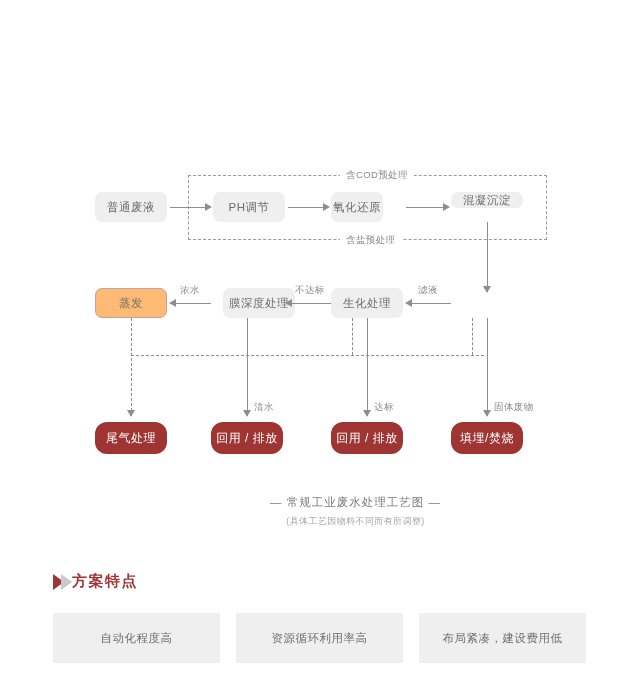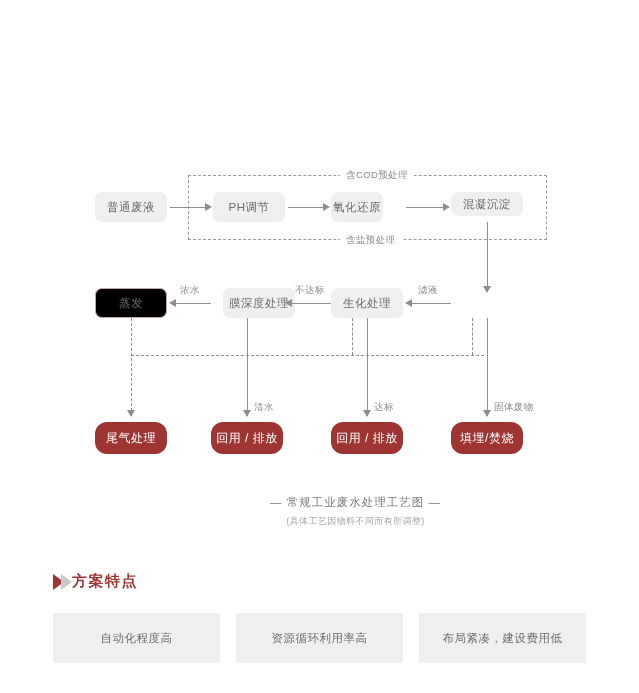--- a/index.html
+++ b/index.html
@@ -27,21 +27,21 @@
   }
 
   
   .flow{position:absolute;left:0;top:150px;width:639px;height:340px;}
   .node{
     position:absolute;background:#efefef;border-radius:7px;
     display:flex;align-items:center;justify-content:center;
     font-size:11.5px;color:#6e6e6e;letter-spacing:.5px;white-space:nowrap;
     box-sizing:border-box;
   }
-  .node.evap{background:#000000;border:1px solid #c4a3a3;}
+  .node.evap{background:#fdba74;border:1px solid #c4a3a3;}
   .node.red{
     background:#9e3533;color:#ffffff;border-radius:12px;font-size:12px;
   }
 
   .dashbox{
     position:absolute;border:1px dashed #9a9a9a;box-sizing:border-box;
   }
   .dashbox-label{
     position:absolute;background:#ffffff;padding:0 6px;
     font-size:9.5px;color:#8a8a8a;white-space:nowrap;letter-spacing:.4px;
@@ -95,21 +95,21 @@
 
   <div class="flow">
 
     <div class="dashbox" style="left:188px;top:25px;width:359px;height:65px;"></div>
     <div class="dashbox-label" style="left:340px;top:19px;">含COD预处理</div>
     <div class="dashbox-label" style="left:340px;top:84px;">含盐预处理</div>
 
     <div class="node" style="left:95px;top:42px;width:72px;height:30px;">普通废液</div>
     <div class="node" style="left:213px;top:42px;width:72px;height:30px;">PH调节</div>
     <div class="node" style="left:331px;top:42px;width:52px;height:30px;">氧化还原</div>
-    <div class="node" style="left:451px;top:42px;width:72px;height:24px;">混凝沉淀</div>
+    <div class="node" style="left:451px;top:42px;width:72px;height:16px;">混凝沉淀</div>
 
     <div class="hline" style="left:170px;top:57px;width:36px;"></div>
     <div class="arr arr-r" style="left:205px;top:52.5px;"></div>
 
     <div class="hline" style="left:288px;top:57px;width:36px;"></div>
     <div class="arr arr-r" style="left:323px;top:52.5px;"></div>
 
     <div class="hline" style="left:406px;top:57px;width:38px;"></div>
     <div class="arr arr-r" style="left:443px;top:52.5px;"></div>
 

